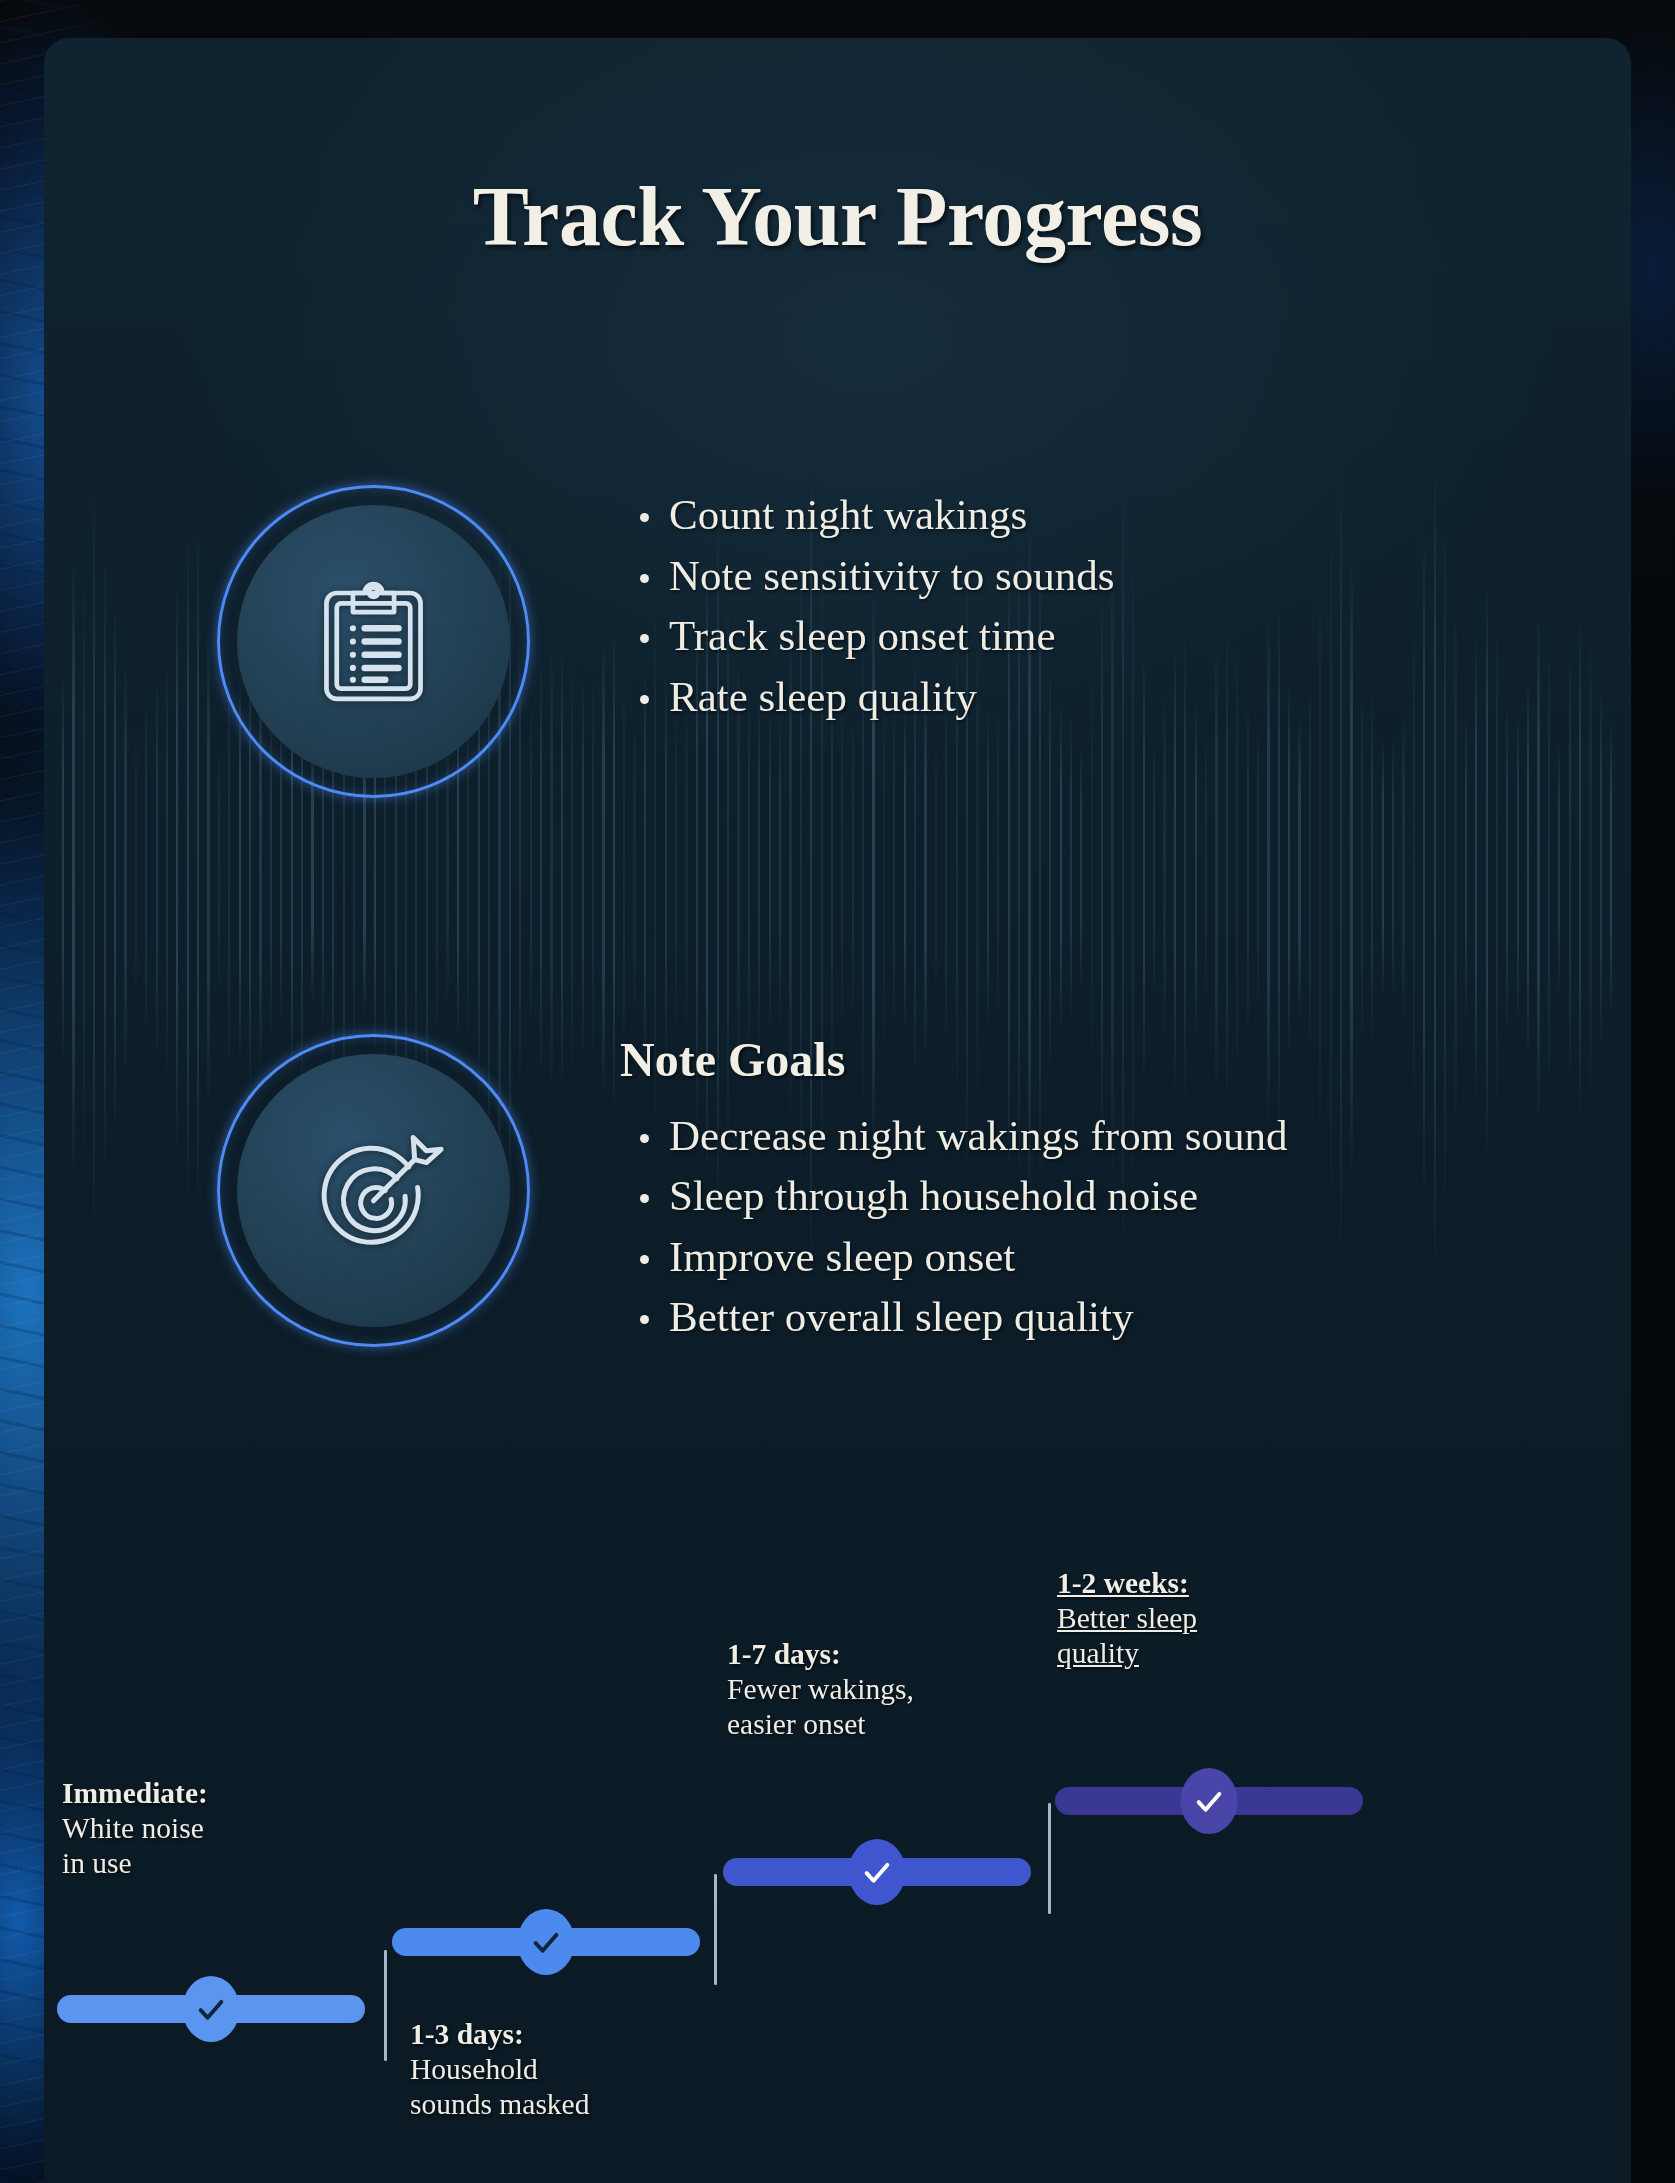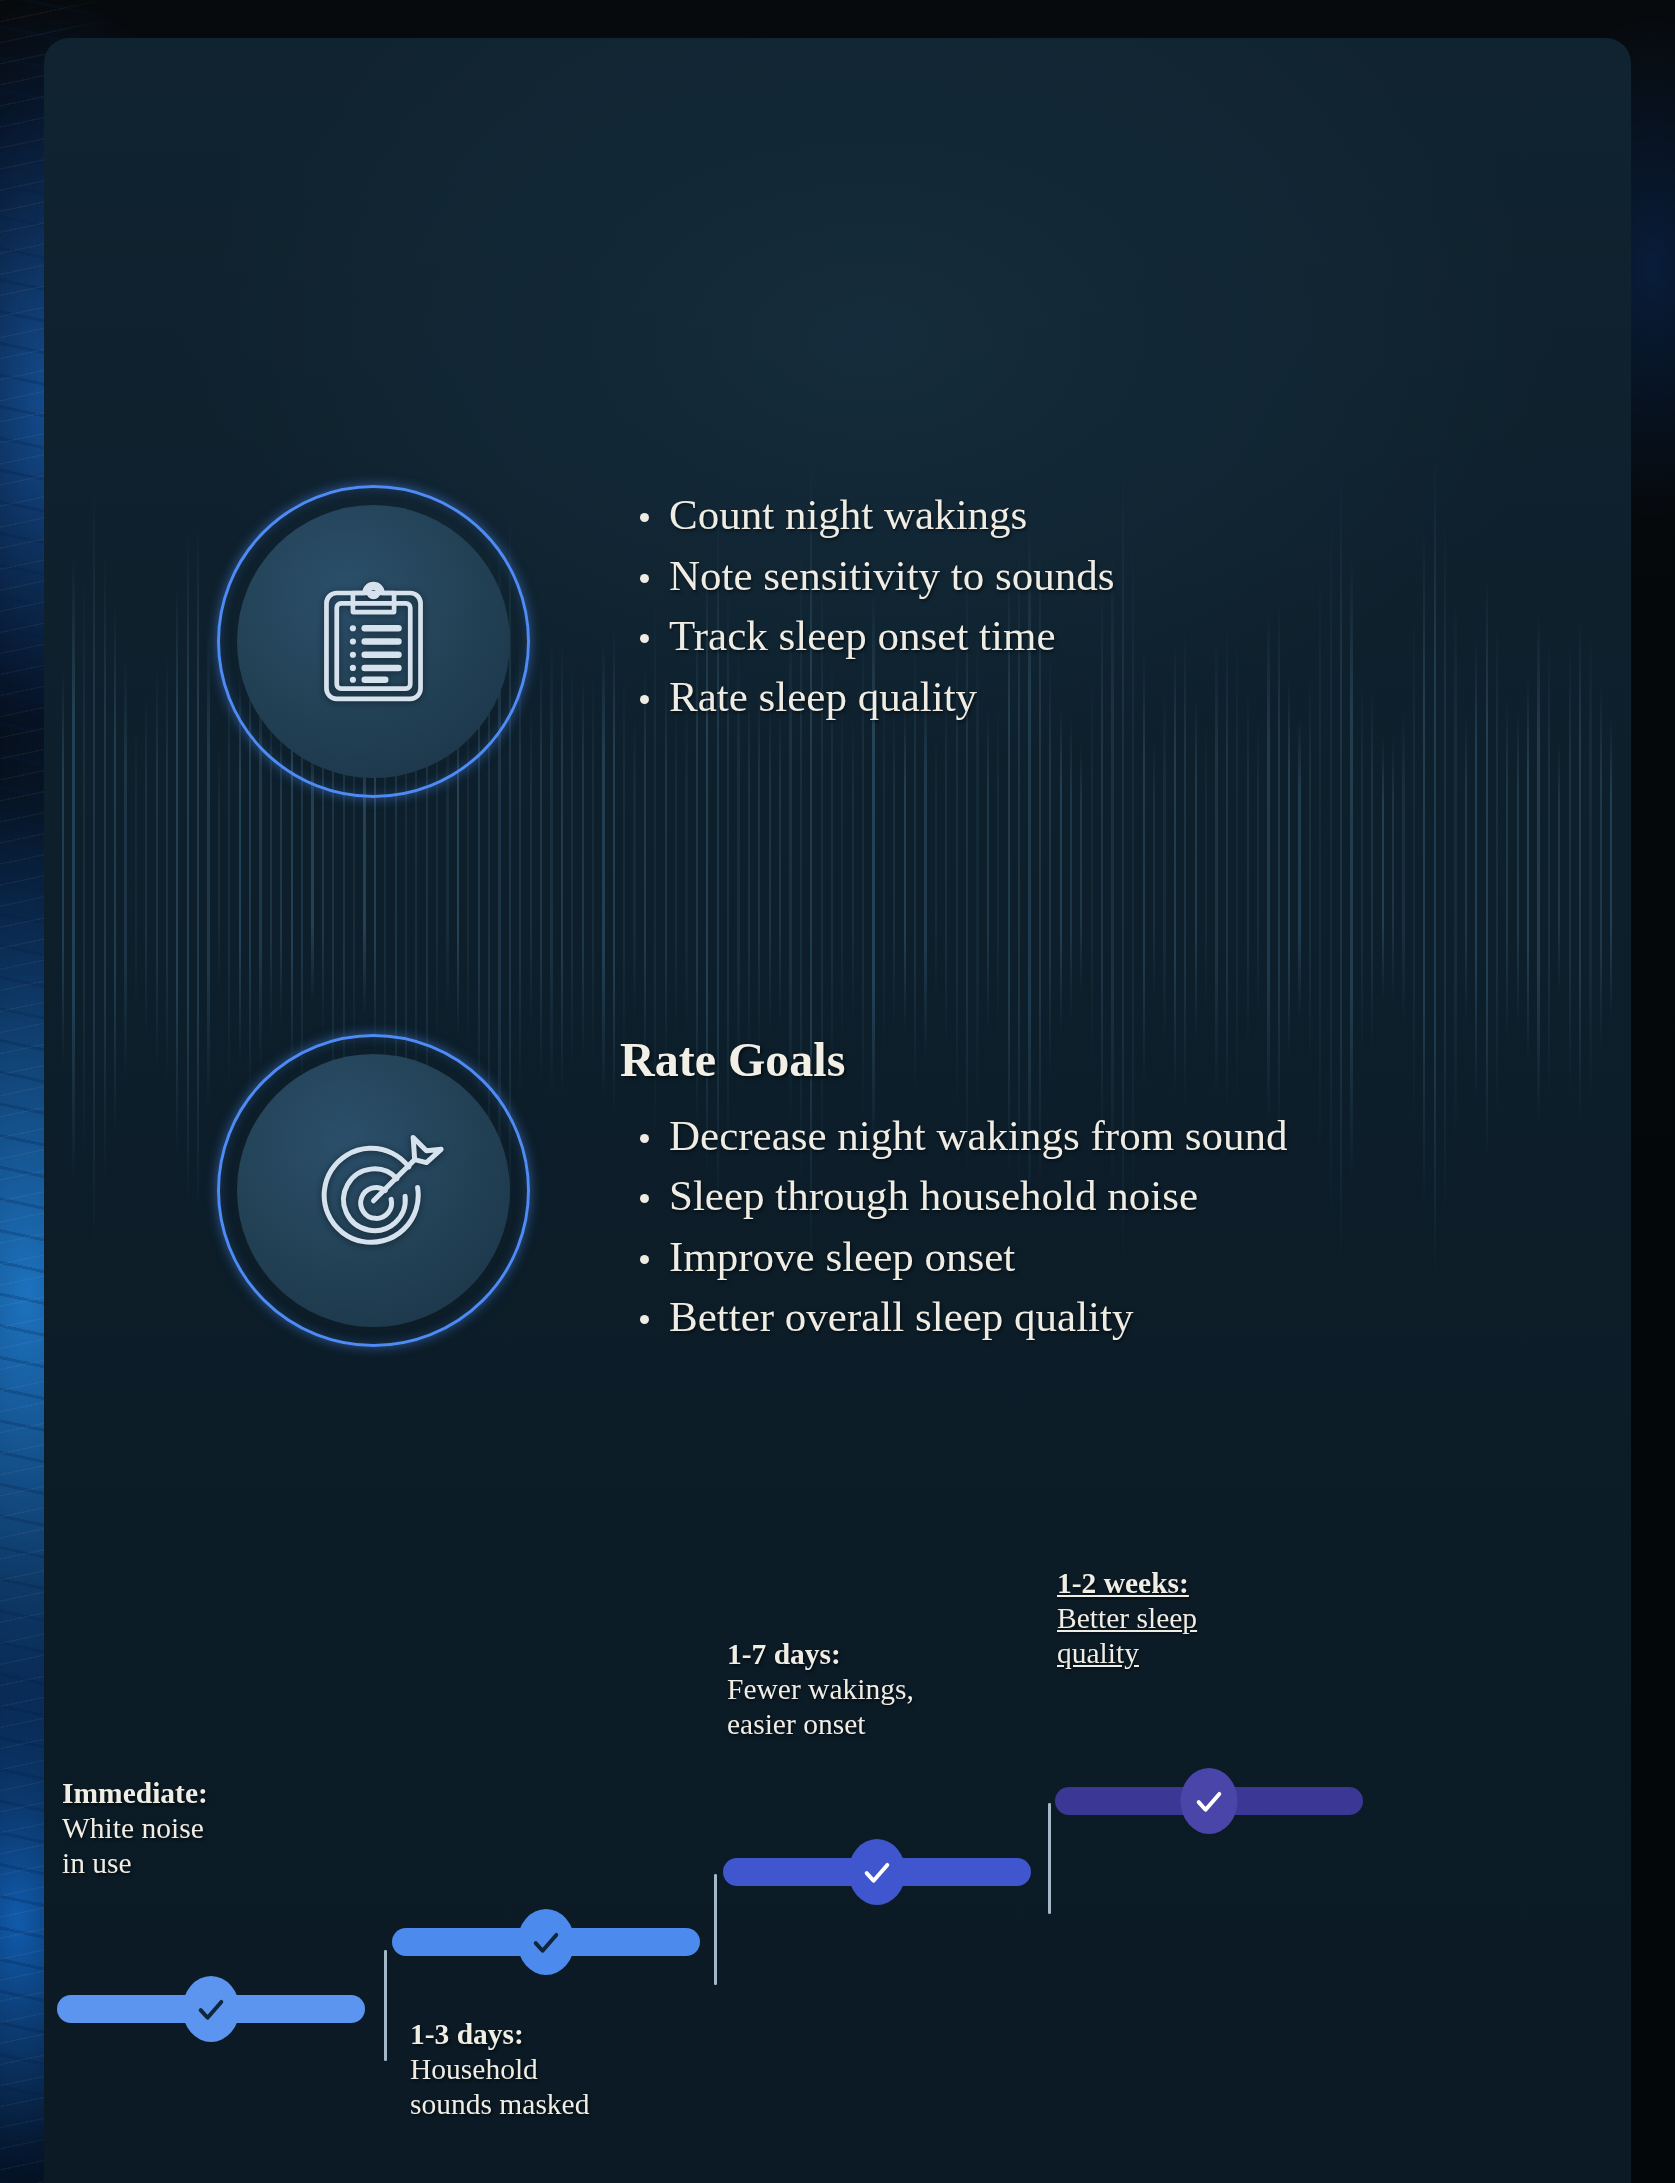--- a/index.html
+++ b/index.html
@@ -336,20 +336,21 @@
         <div class="wf-bar" style="height: 516px; opacity: 0.64;"></div>
         <div class="wf-bar" style="height: 471px; opacity: 0.36;"></div>
         <div class="wf-bar" style="height: 259px; opacity: 0.53;"></div>
         <div class="wf-bar" style="height: 461px; opacity: 0.41;"></div>
         <div class="wf-bar" style="height: 511px; opacity: 0.6;"></div>
         <div class="wf-bar" style="height: 483px; opacity: 0.27;"></div>
         <div class="wf-bar" style="height: 374px; opacity: 0.56;"></div>
         <div class="wf-bar" style="height: 301px; opacity: 0.69;"></div>
       </div>
 
+    <div class="title">Track Your Progress</div>
 
     <div class="section" id="section-baseline">
 
       <div class="sec-icon">
         <div class="icon-disc"></div>
         <div class="icon-ring"></div>
         <div class="icon-glyph">
           <svg viewBox="0 0 100 100" fill="none" stroke="#D6E3EE" stroke-width="3.2" stroke-linecap="round" stroke-linejoin="round">
             <rect x="18" y="17" width="64" height="72" rx="7"></rect>
             <rect x="25" y="24" width="50" height="58" rx="3"></rect>
@@ -389,21 +390,21 @@
             <path d="M74 34 a32 32 0 1 0 6 14"></path>
             <path d="M66 42 a21 21 0 1 0 5.5 12"></path>
             <path d="M58 50 a10.5 10.5 0 1 0 4 6"></path>
             <line x1="50" y1="57" x2="78" y2="29"></line>
             <path d="M78 29 L77 14 L86 23 L96 22 L86 31 z"></path>
           </svg>
         </div>
       </div>
 
       <div class="sec-body">
-        <h2 class="sec-heading">Rate Goals</h2>
+        <h2 class="sec-heading">Note Goals</h2>
         <ul class="sec-list">
           <li>Decrease night wakings from sound</li>
           <li>Sleep through household noise</li>
           <li>Improve sleep onset</li>
           <li>Better overall sleep quality</li>
         </ul>
       </div>
     </div>
 
     <div id="timeline">

